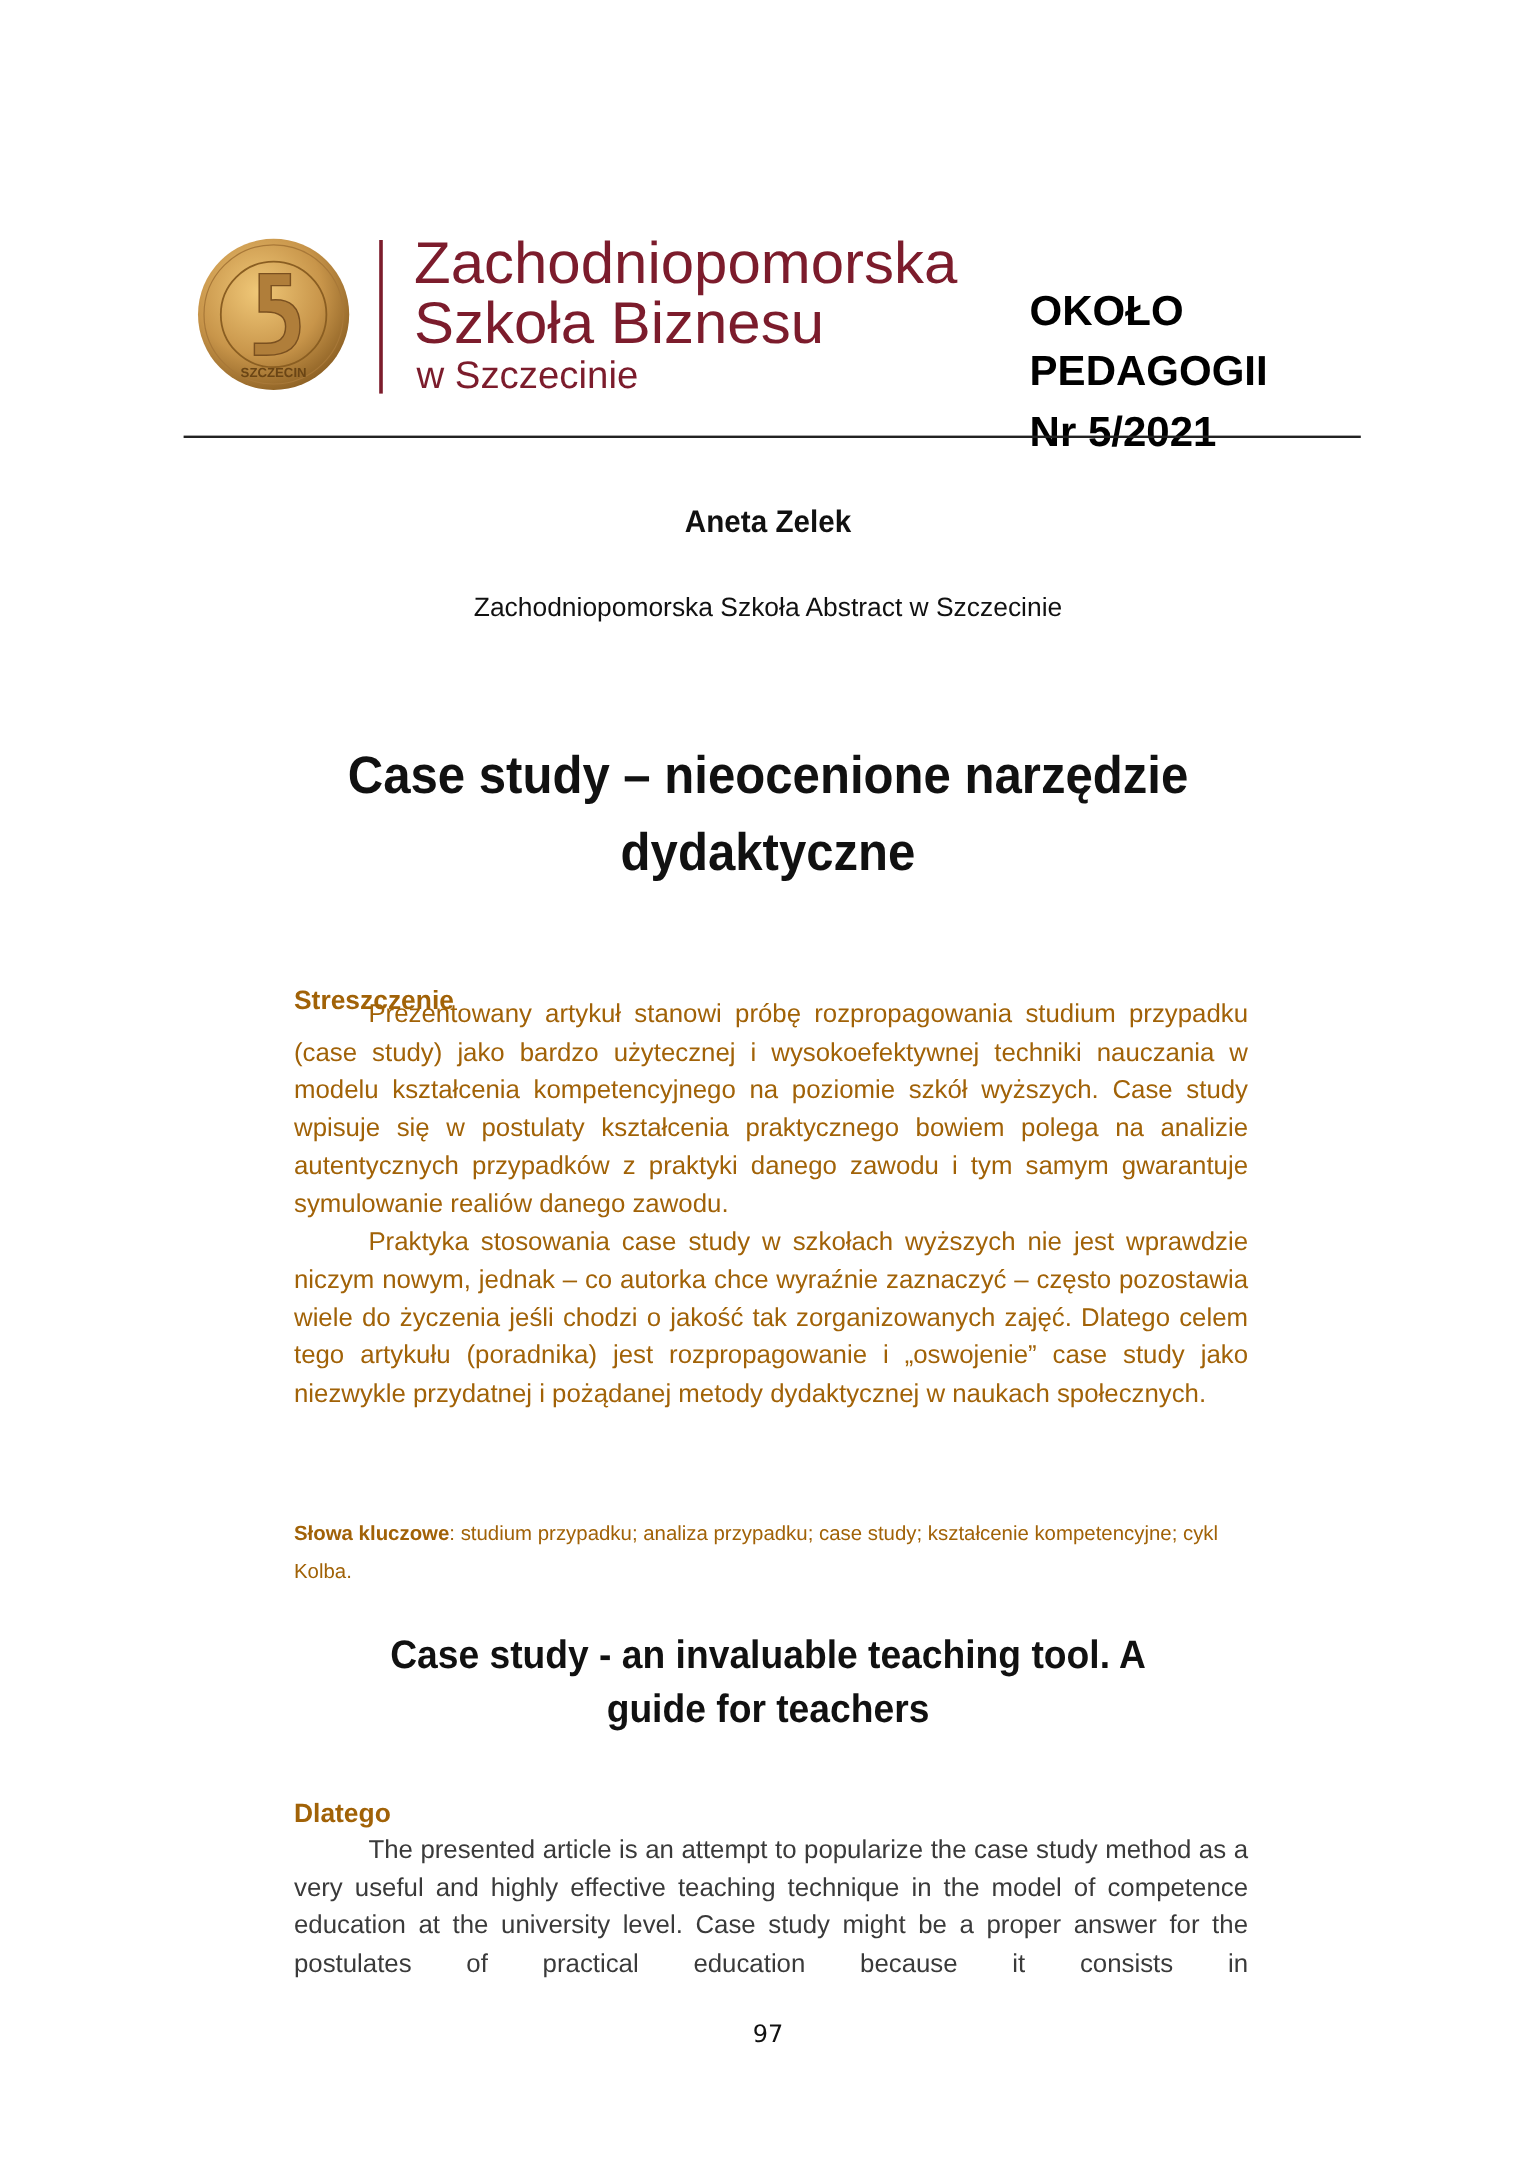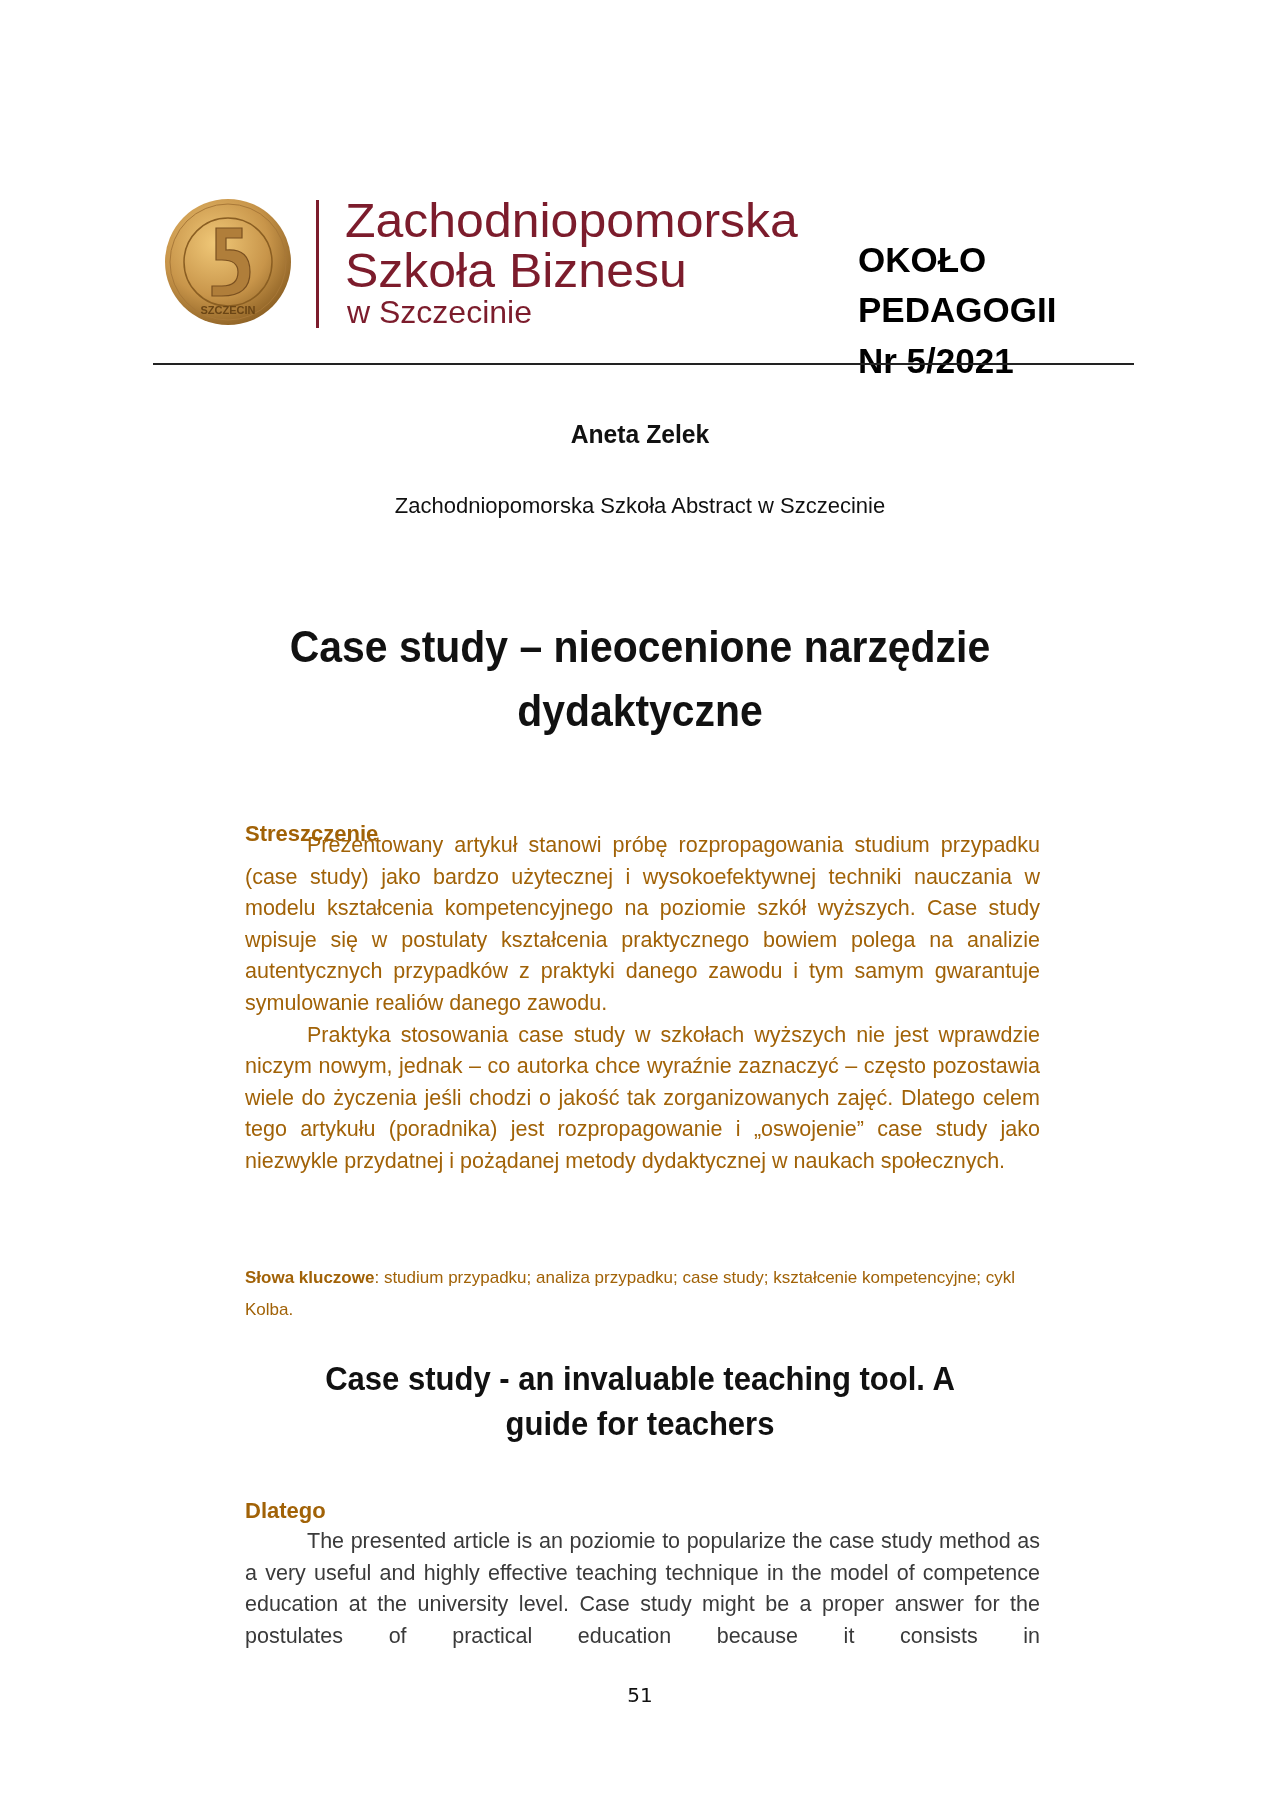--- a/index.html
+++ b/index.html
@@ -72,16 +72,16 @@
   <p class="p">Praktyka stosowania case study w szkołach wyższych nie jest wprawdzie niczym nowym, jednak – co autorka chce wyraźnie zaznaczyć – często pozostawia wiele do życzenia jeśli chodzi o jakość tak zorganizowanych zajęć. Dlatego celem tego artykułu (poradnika) jest rozpropagowanie i „oswojenie” case study jako niezwykle przydatnej i pożądanej metody dydaktycznej w naukach społecznych.</p>
 </div>
 
 <div class="abs text-block kw"><b>Słowa kluczowe</b><span>: studium przypadku; analiza przypadku; case study; kształcenie kompetencyjne; cykl Kolba.</span></div>
 
 <div class="abs center eng-title e1">Case study - an invaluable teaching tool. A</div>
 <div class="abs center eng-title e2">guide for teachers</div>
 
 <div class="abs text-block heading h-abs">Dlatego</div>
 <div class="abs text-block abs-text">
-  <p class="p" style="text-align-last:justify;">The presented article is an poziomie to popularize the case study method as a very useful and highly effective teaching technique in the model of competence education at the university level. Case study might be a proper answer for the postulates of practical education because it consists in</p>
+  <p class="p" style="text-align-last:justify;">The presented article is an attempt to popularize the case study method as a very useful and highly effective teaching technique in the model of competence education at the university level. Case study might be a proper answer for the postulates of practical education because it consists in</p>
 </div>
 
-<div class="abs center pagenum">51</div>
+<div class="abs center pagenum">97</div>
 
 </body></html>

